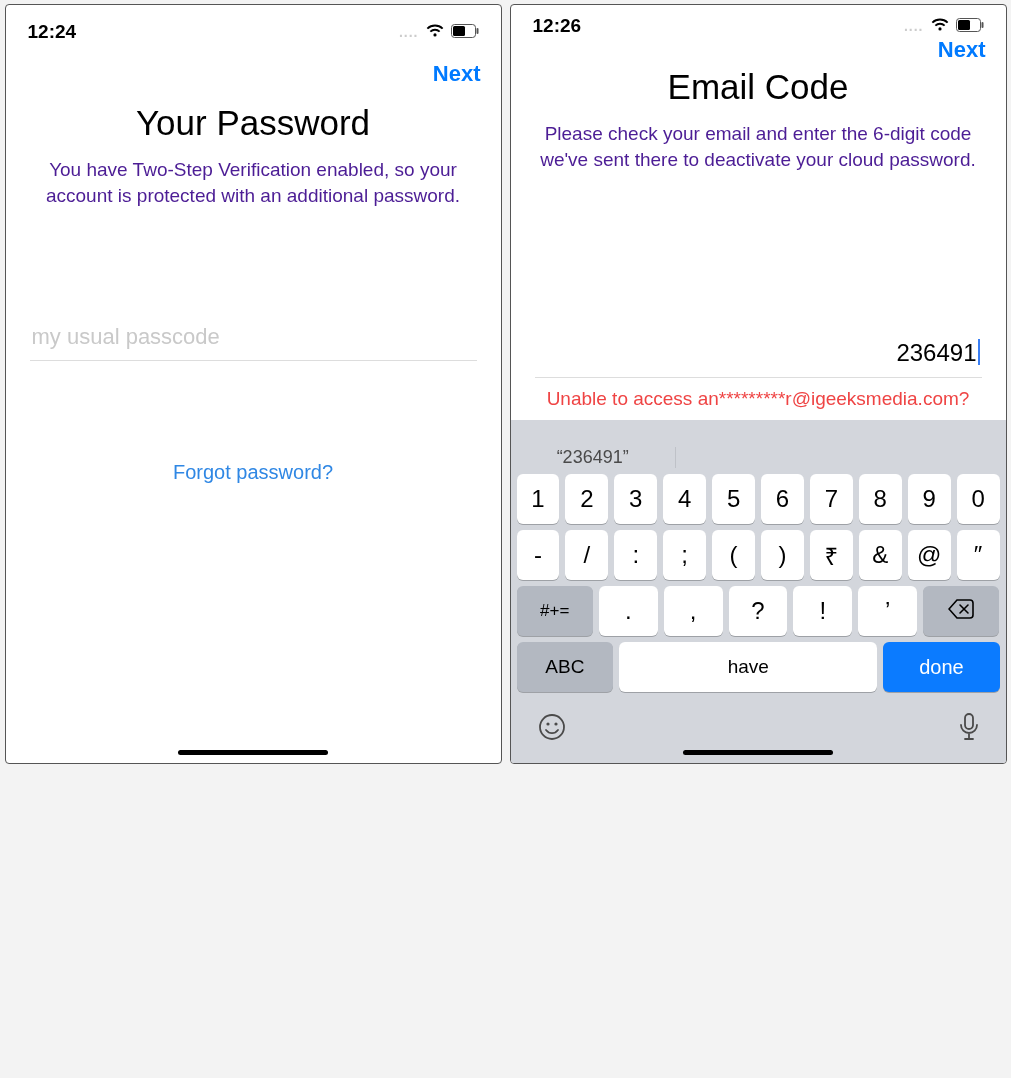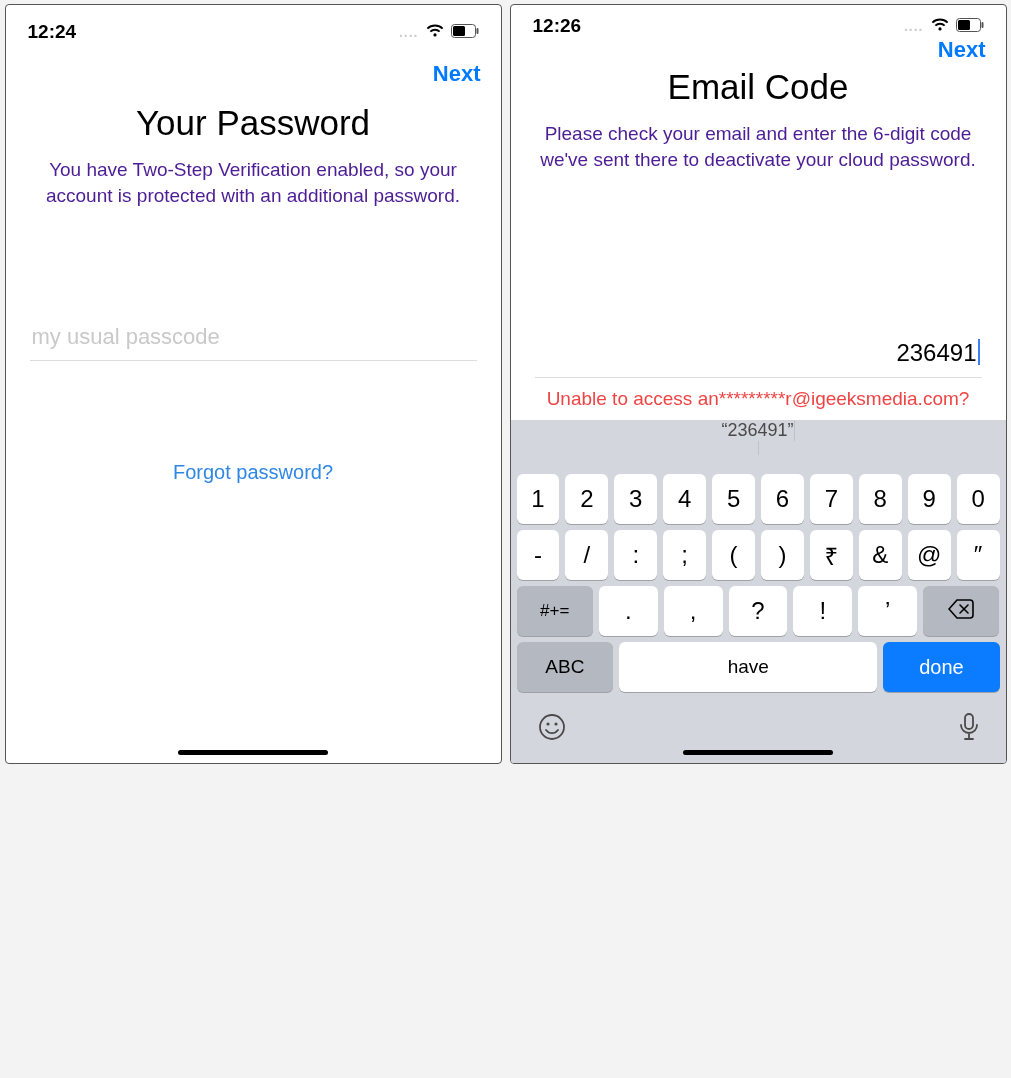--- a/index.html
+++ b/index.html
@@ -22,21 +22,21 @@
   .field::placeholder{color:#c9c9c9;}
   .caret{display:inline-block;width:2px;height:26px;background:#3a7ff5;vertical-align:-4px;margin-left:1px;}
   .code-display{text-align:right;font-size:24px;padding:6px 2px 10px;margin-top:11px;}
   
   .link{color:#2f87e4;font-size:20px;text-align:center;}
   .link-row{padding:10px 8px;font-size:19px;color:#ef4444;text-align:center;}
   
   .home-ind{position:absolute;bottom:8px;left:50%;transform:translateX(-50%);width:150px;height:5px;background:#000;border-radius:3px;}
   
   .kb{margin-top:auto;background:#d3d6dc;padding-bottom:48px;}
-  .sugg{display:flex;height:48px;align-items:center;flex-direction:column;}
+  .sugg{display:flex;height:48px;align-items:flex-end;}
   .sugg div{flex:1;display:flex;align-items:center;justify-content:center;font-size:18px;color:#4a4a4a;border-right:1px solid #bfc2c8;}
   .sugg div:last-child{border-right:none;}
   .krow{display:flex;gap:6px;padding:6px 6px 0;}
   .key{flex:1;height:50px;background:#fff;border-radius:6px;box-shadow:0 1px 0 #9ea1a6;display:flex;align-items:center;justify-content:center;font-size:24px;}
   .key.mod{background:#b3b8c1;font-size:17px;}
   .key.wide{flex:1.3;}
   .key.done{background:#0b7bff;color:#ffffff;font-size:20px;flex:1.8;}
   .key.abc{flex:1.5;background:#b3b8c1;font-size:19px;}
   .key.space{flex:4;font-size:19px;}
   .kb-ft{display:flex;justify-content:space-between;align-items:center;padding:14px 26px 0;}

